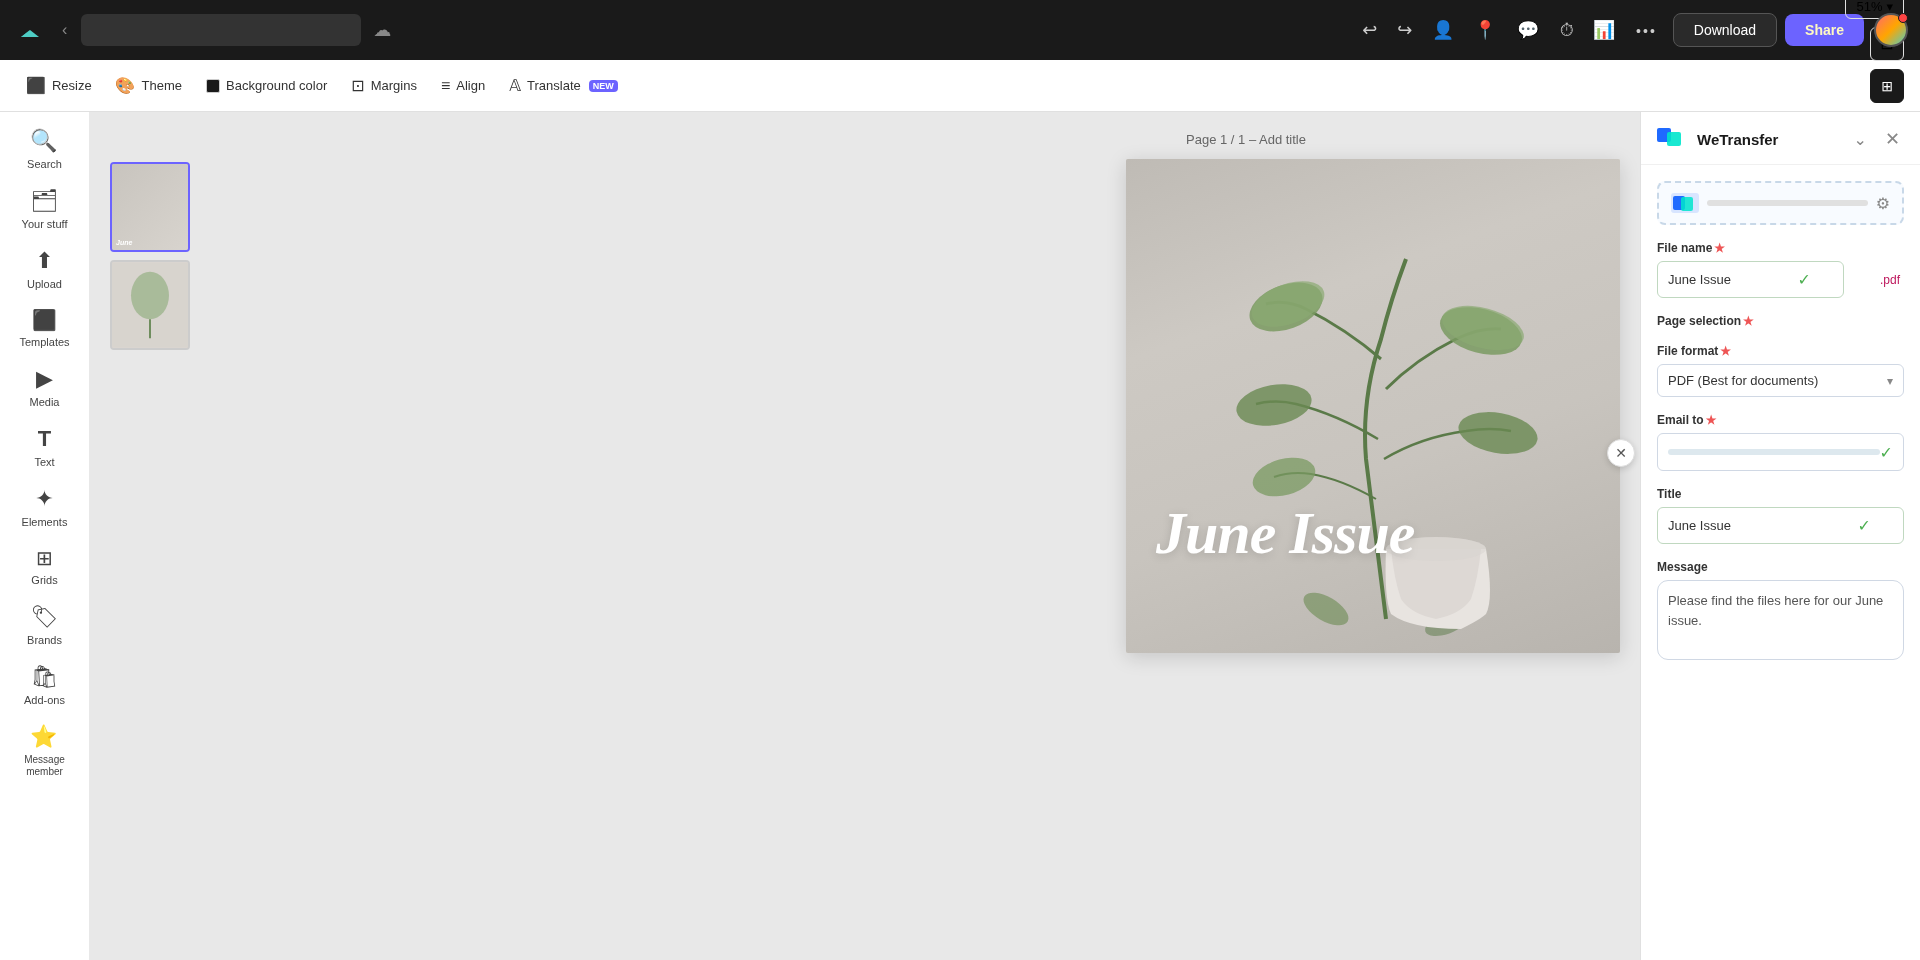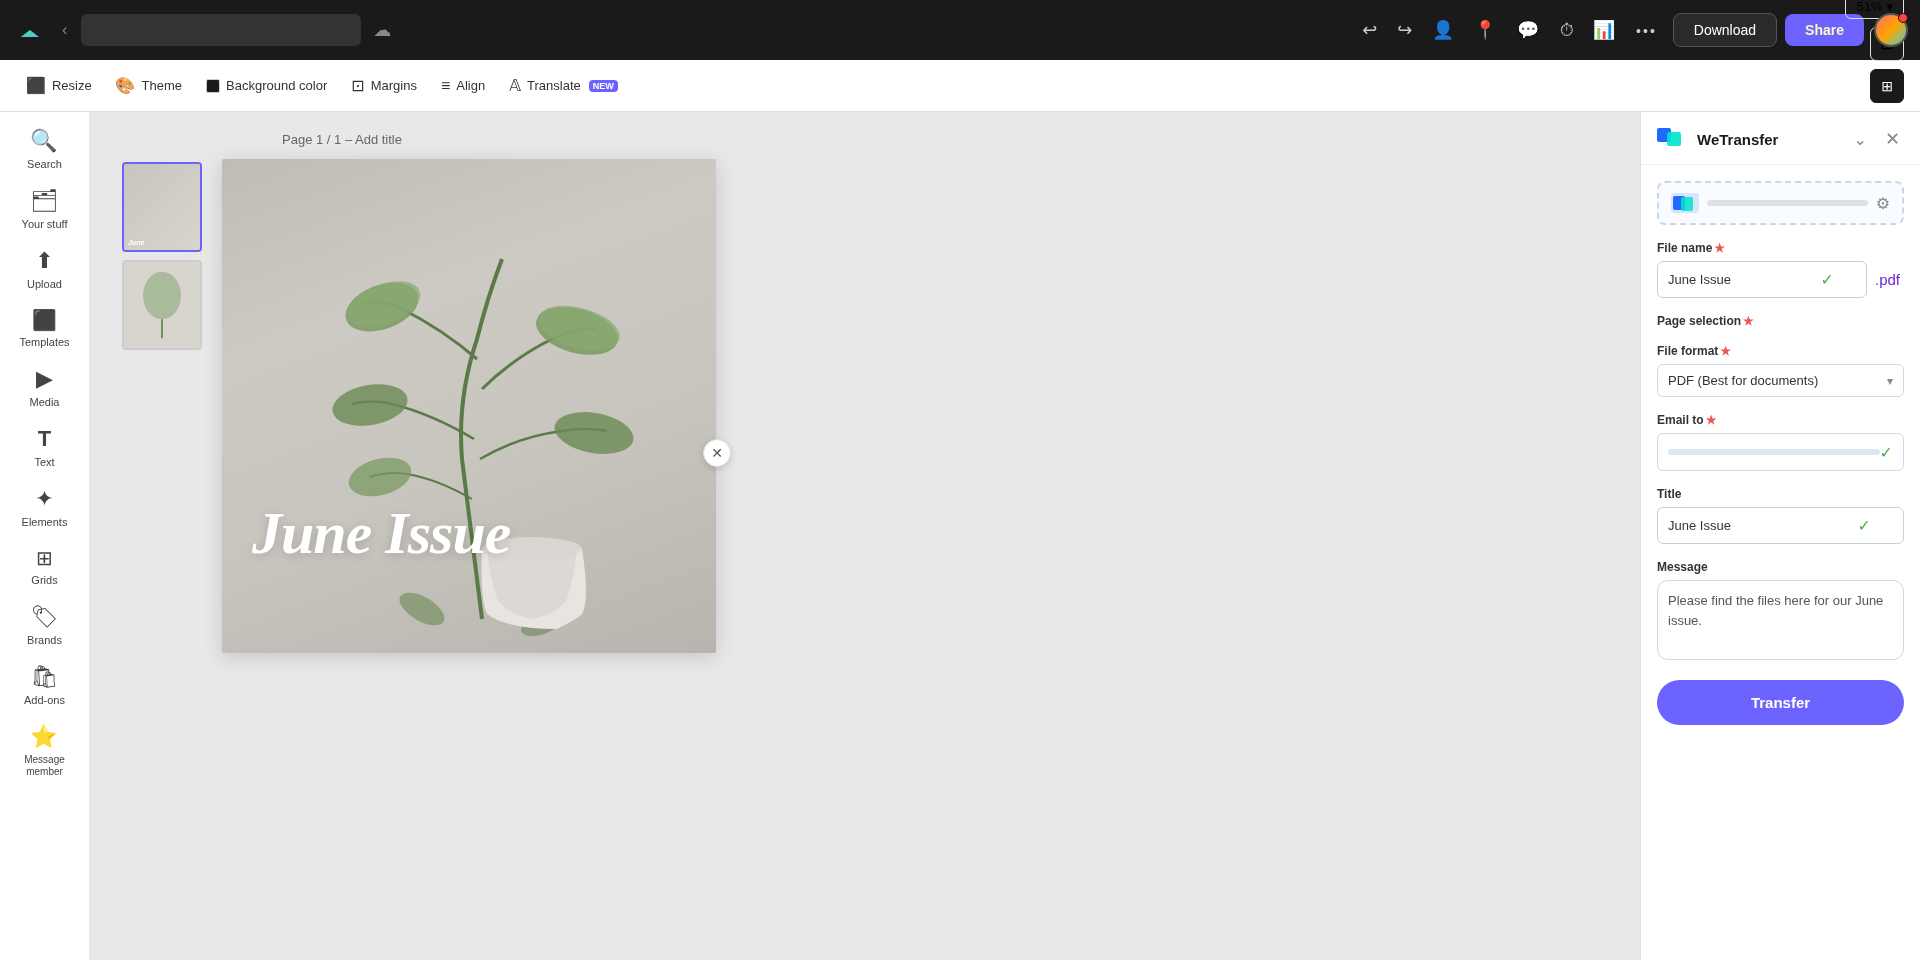--- a/index.html
+++ b/index.html
@@ -35,21 +35,21 @@
     
     .main { display: flex; flex: 1; overflow: hidden; }
 
     
     .sidebar { width: 90px; background: #fff; border-right: 1px solid #e8e8e8; display: flex; flex-direction: column; align-items: center; padding: 8px 0; gap: 2px; flex-shrink: 0; overflow-y: auto; }
     .sidebar-item { display: flex; flex-direction: column; align-items: center; gap: 4px; padding: 8px 6px; border-radius: 8px; cursor: pointer; width: 76px; }
     .sidebar-item .icon { font-size: 22px; color: #444; }
     .sidebar-item .label { font-size: 11px; color: #444; text-align: center; }
 
     
-    .canvas-area { flex: 1; background: #e8e8e8; display: flex; flex-direction: column; align-items: flex-start; padding: 20px; overflow: auto; position: relative; margin-left: 12px; }
+    .canvas-area { flex: 1; background: #e8e8e8; display: flex; flex-direction: column; align-items: flex-end; padding: 20px; overflow: auto; position: relative; }
     .page-label { font-size: 13px; color: #666; margin-bottom: 12px; align-self: flex-start; margin-left: 60px; cursor: pointer; }
 
     
     .thumbnail-strip { position: absolute; left: 20px; top: 50px; display: flex; flex-direction: column; gap: 8px; }
     .thumb { width: 80px; height: 90px; background: #d0ccc8; border-radius: 4px; border: 2px solid #ccc; overflow: hidden; cursor: pointer; display: flex; align-items: center; justify-content: center; font-size: 10px; color: #666; }
     .thumb.active { border-color: #6c63ff; }
     .thumb-inner { width: 100%; height: 100%; background: #d0ccc8; position: relative; }
 
     
     .design-canvas { width: 494px; height: 494px; background: #d8d4ce; border-radius: 2px; box-shadow: 0 4px 20px rgba(0,0,0,0.15); position: relative; overflow: hidden; flex-shrink: 0; }
@@ -310,21 +310,21 @@
       <div class="field-group">
         <div class="field-label">
           <span>File name</span>
           <span class="required">★</span>
         </div>
         <div style="display:flex; align-items:center; gap:4px;">
           <div class="field-input has-check" style="flex:1; cursor:text;">
             <span>June Issue</span>
             <span class="check-icon">✓</span>
           </div>
-          <span class="pdf-suffix" style="font-size:15px; color:#6d28d9;">.pdf</span>
+          <span class="pdf-suffix" style="font-size:12px; color:#be185d;margin-left:28px;">.pdf</span>
         </div>
       </div>
 
       <div class="field-group">
         <div class="field-label">
           <span>Page selection</span>
           <span class="required">★</span>
         </div>
       </div>
 
@@ -362,18 +362,17 @@
 
       <div class="field-group">
         <div class="field-label">
           <span>Message</span>
         </div>
         <div class="message-area">
           <span>Please find the files here for our June issue.</span>
         </div>
       </div>
 
-      <button class="btn-transfer">Transfer</button>
 
     </div>
   </div>
 
 </div>
 
 </body></html>

